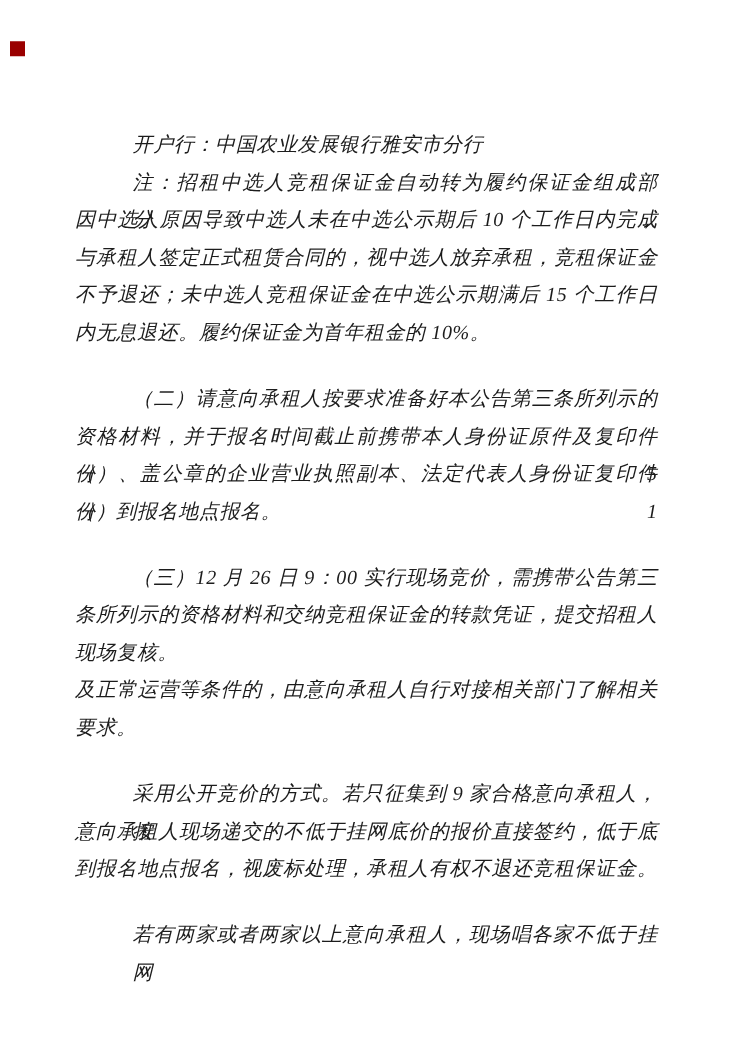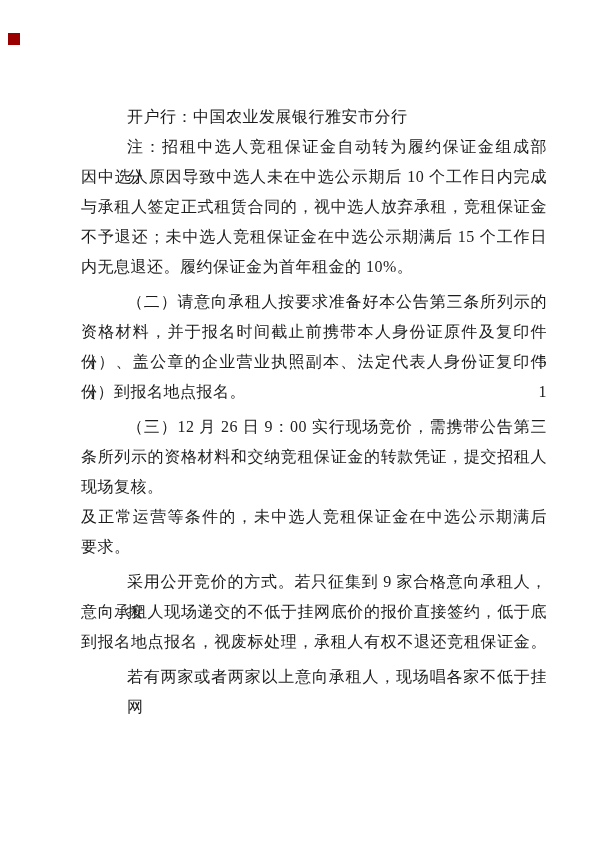--- a/index.html
+++ b/index.html
@@ -18,43 +18,44 @@
   }
   .red-marker {
     position: absolute;
     left: 8px;
     top: 33px;
     width: 12px;
     height: 12px;
   }
   .text-block {
     position: absolute;
-    left: 81px;
+    left: 60px;
     top: 102px;
     width: 466px;
+    font-style: italic;
   }
   .line {
     height: 30px;
     line-height: 30px;
     font-size: 16px;
     letter-spacing: 0.5px;
     white-space: nowrap;
     text-align: left;
   }
   .line.indent {
     padding-left: 46px;
   }
   .line.fill {
     white-space: normal;
     text-align: justify;
     text-align-last: justify;
     text-justify: inter-character;
   }
   .line.para {
-    margin-top: 5px;
+    margin-top: 23px;
   }
 </style>
 </head>
 <body>
 
 <div class="page">
   <div class="red-marker" style="background: rgb(154, 0, 0);"></div>
   <div class="text-block">
       <div class="line indent">开户行：中国农业发展银行雅安市分行</div>
       <div class="line indent fill">注：招租中选人竞租保证金自动转为履约保证金组成部分，</div>
@@ -62,20 +63,20 @@
       <div class="line fill">与承租人签定正式租赁合同的，视中选人放弃承租，竞租保证金</div>
       <div class="line fill">不予退还；未中选人竞租保证金在中选公示期满后 15 个工作日</div>
       <div class="line">内无息退还。履约保证金为首年租金的 10%。</div>
       <div class="line indent fill para">（二）请意向承租人按要求准备好本公告第三条所列示的</div>
       <div class="line fill">资格材料，并于报名时间截止前携带本人身份证原件及复印件（5</div>
       <div class="line fill">份）、盖公章的企业营业执照副本、法定代表人身份证复印件（1</div>
       <div class="line">份）到报名地点报名。</div>
       <div class="line indent fill para">（三）12 月 26 日 9：00 实行现场竞价，需携带公告第三</div>
       <div class="line fill">条所列示的资格材料和交纳竞租保证金的转款凭证，提交招租人</div>
       <div class="line">现场复核。</div>
-      <div class="line fill">及正常运营等条件的，未中选人竞租保证金在中选公示期满后</div>
+      <div class="line fill">及正常运营等条件的，由意向承租人自行对接相关部门了解相关</div>
       <div class="line">要求。</div>
       <div class="line indent fill para">采用公开竞价的方式。若只征集到 9 家合格意向承租人，按</div>
       <div class="line fill">意向承租人现场递交的不低于挂网底价的报价直接签约，低于底</div>
       <div class="line fill">到报名地点报名，视废标处理，承租人有权不退还竞租保证金。</div>
       <div class="line indent fill para">若有两家或者两家以上意向承租人，现场唱各家不低于挂网</div>
     </div>
 </div>
 
 </body></html>

